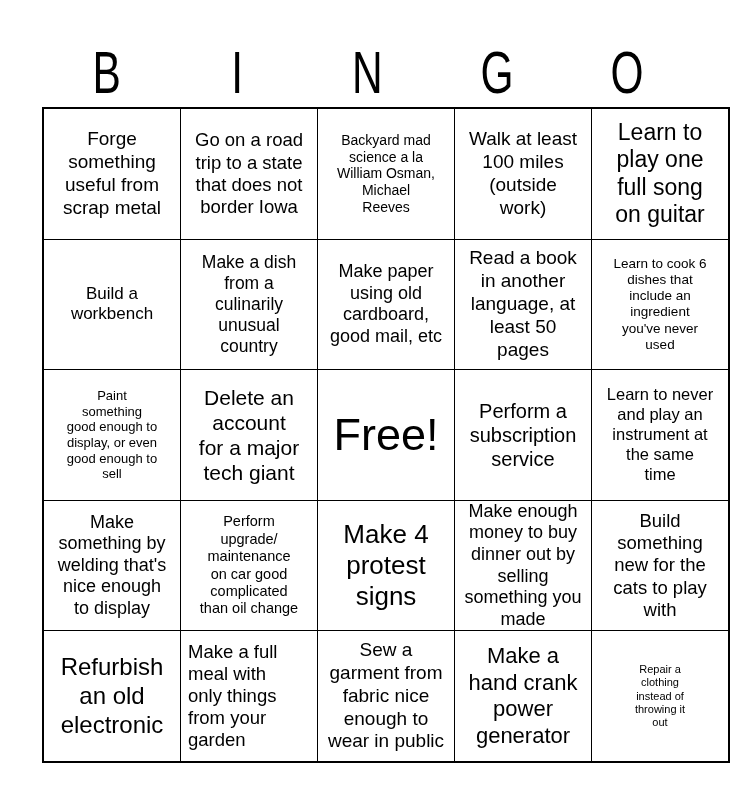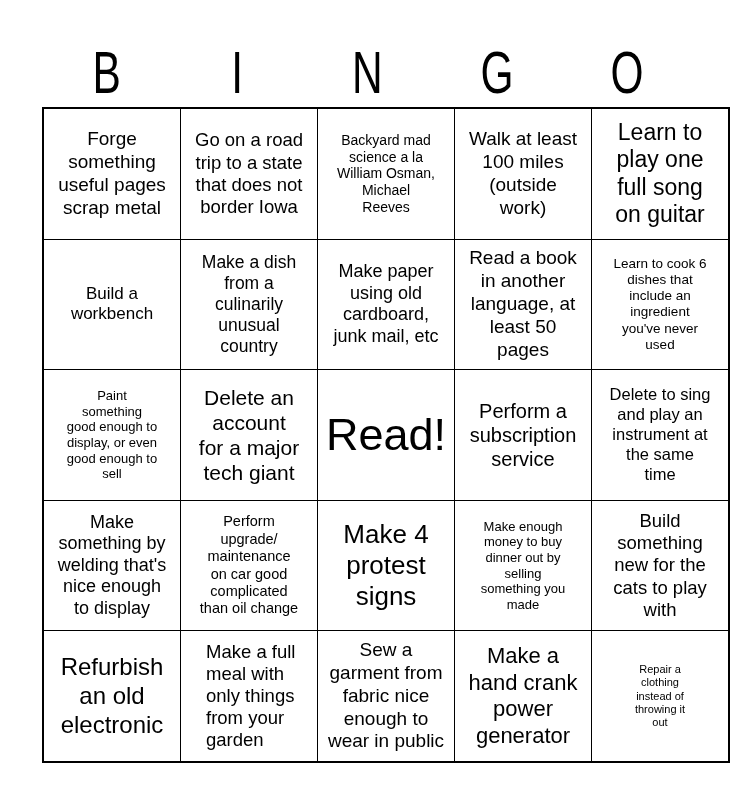--- a/index.html
+++ b/index.html
@@ -54,21 +54,21 @@
     border: 1.5px solid #000000;
     vertical-align: middle;
     text-align: center;
     white-space: pre-line;
     line-height: 1.2;
     padding: 0 3px;
     overflow: hidden;
   }
   .grid td.align-left {
     text-align: left;
-    padding-left: 25px;
+    padding-left: 7px;
   }
 </style>
 </head>
 <body>
 
 <div class="page">
 
   <div class="title">
     <div class="letter-slot">
       <span class="letter">B</span>
@@ -85,21 +85,21 @@
     <div class="letter-slot">
       <span class="letter">O</span>
     </div>
   </div>
 
   <table class="grid">
     <tbody>
       <tr>
         <td style="font-size:19px">Forge
 something
-useful pages
+useful from
 scrap metal</td>
         <td style="font-size:18.5px">Go on a road
 trip to a state
 that does not
 border Iowa</td>
         <td style="font-size:14px">Backyard mad
 science a la
 William Osman,
 Michael
 Reeves</td>
@@ -116,21 +116,21 @@
         <td style="font-size:17px">Build a
 workbench</td>
         <td style="font-size:17.5px">Make a dish
 from a
 culinarily
 unusual
 country</td>
         <td style="font-size:18px">Make paper
 using old
 cardboard,
-junk mail, etc</td>
+good mail, etc</td>
         <td style="font-size:19px">Read a book
 in another
 language, at
 least 50
 pages</td>
         <td style="font-size:13.5px">Learn to cook 6
 dishes that
 include an
 ingredient
 you've never
@@ -140,46 +140,46 @@
         <td style="font-size:13px">Paint
 something
 good enough to
 display, or even
 good enough to
 sell</td>
         <td style="font-size:21px">Delete an
 account
 for a major
 tech giant</td>
-        <td style="font-size:45px">Read!</td>
+        <td style="font-size:45px">Free!</td>
         <td style="font-size:20px">Perform a
 subscription
 service</td>
-        <td style="font-size:16.5px">Delete to sing
+        <td style="font-size:16.5px">Learn to never
 and play an
 instrument at
 the same
 time</td>
       </tr>
       <tr>
         <td style="font-size:18px">Make
 something by
 welding that's
 nice enough
 to display</td>
         <td style="font-size:14.5px">Perform
 upgrade/
 maintenance
 on car good
 complicated
 than oil change</td>
         <td style="font-size:26px">Make 4
 protest
 signs</td>
-        <td style="font-size:13px">Make enough
+        <td style="font-size:18px">Make enough
 money to buy
 dinner out by
 selling
 something you
 made</td>
         <td style="font-size:18.5px">Build
 something
 new for the
 cats to play
 with</td>

